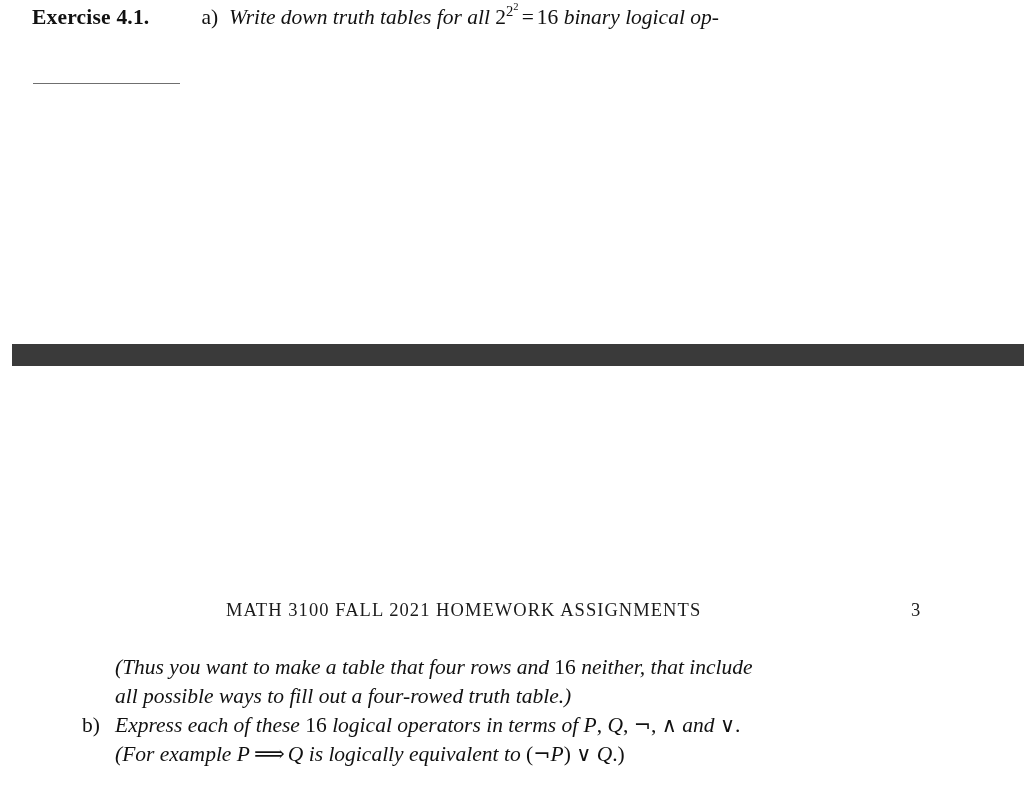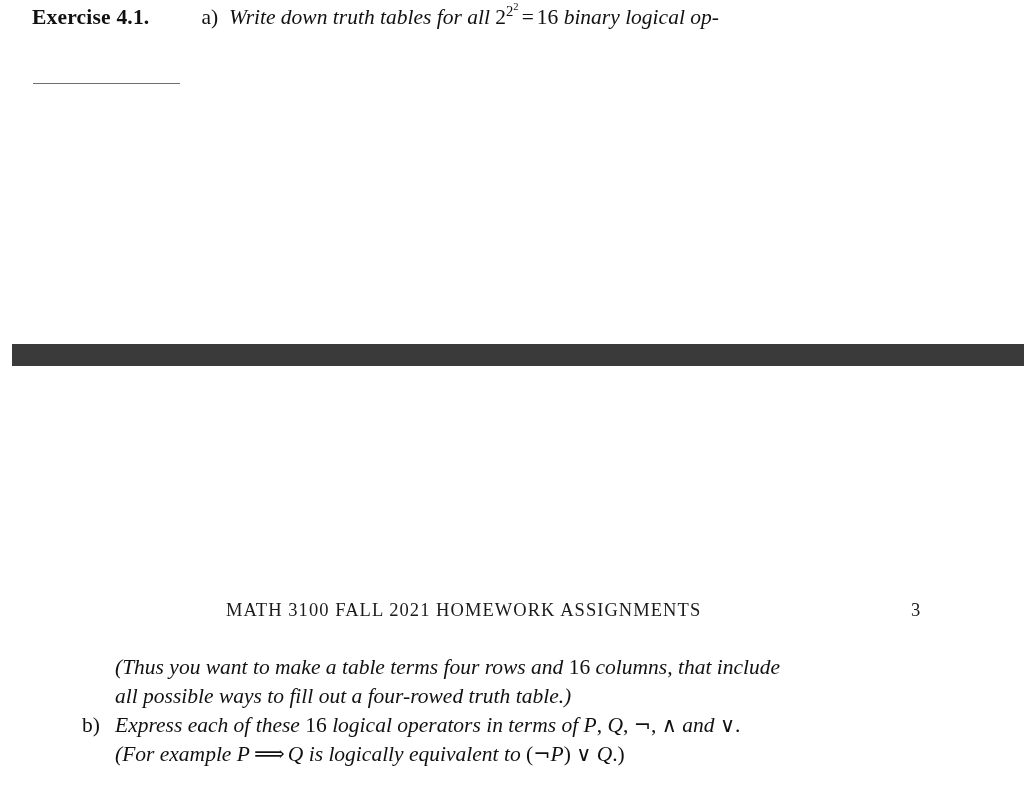--- a/index.html
+++ b/index.html
@@ -224,21 +224,21 @@
 
   <div id="bottom-fragment">
 
     <div class="running-head">
       <span class="running-head-title">MATH 3100 FALL 2021 HOMEWORK ASSIGNMENTS</span>
       <span class="running-head-pageno">3</span>
     </div>
 
     <div class="body-block">
 
-      <div class="body-line bl-1"><span>(Thus you want to make a table terms four rows and</span>&nbsp;<span class="num">16</span>&nbsp;<span>columns, that include</span></div>
+      <div class="body-line bl-1"><span>(Thus you want to make a table that four rows and</span>&nbsp;<span class="num">16</span>&nbsp;<span>neither, that include</span></div>
 
       <div class="body-line bl-2"><span>all possible ways to fill out a four-rowed truth table.)</span></div>
 
       <div class="body-line bl-3-letter"><span>b)</span></div>
 
       <div class="body-line bl-3"><span>Express each of these</span>&nbsp;<span class="num">16</span>&nbsp;<span>logical operators in terms of</span>&nbsp;<span class="math">P</span><span class="upright">,</span>&nbsp;<span class="math">Q</span><span class="upright">,</span>&nbsp;<span class="logic-sym">¬</span><span class="upright">,</span>&nbsp;<span class="logic-sym">∧</span>&nbsp;<span>and</span>&nbsp;<span class="logic-sym">∨</span><span class="upright">.</span></div>
 
       <div class="body-line bl-4"><span>(For example</span>&nbsp;<span class="math">P</span><span class="implies">⟹</span><span class="math">Q</span>&nbsp;<span>is logically equivalent to</span>&nbsp;<span class="upright">(</span><span class="logic-sym">¬</span><span class="math">P</span><span class="upright">)</span>&nbsp;<span class="logic-sym">∨</span>&nbsp;<span class="math">Q</span><span class="upright">.)</span></div>
 
     </div>

